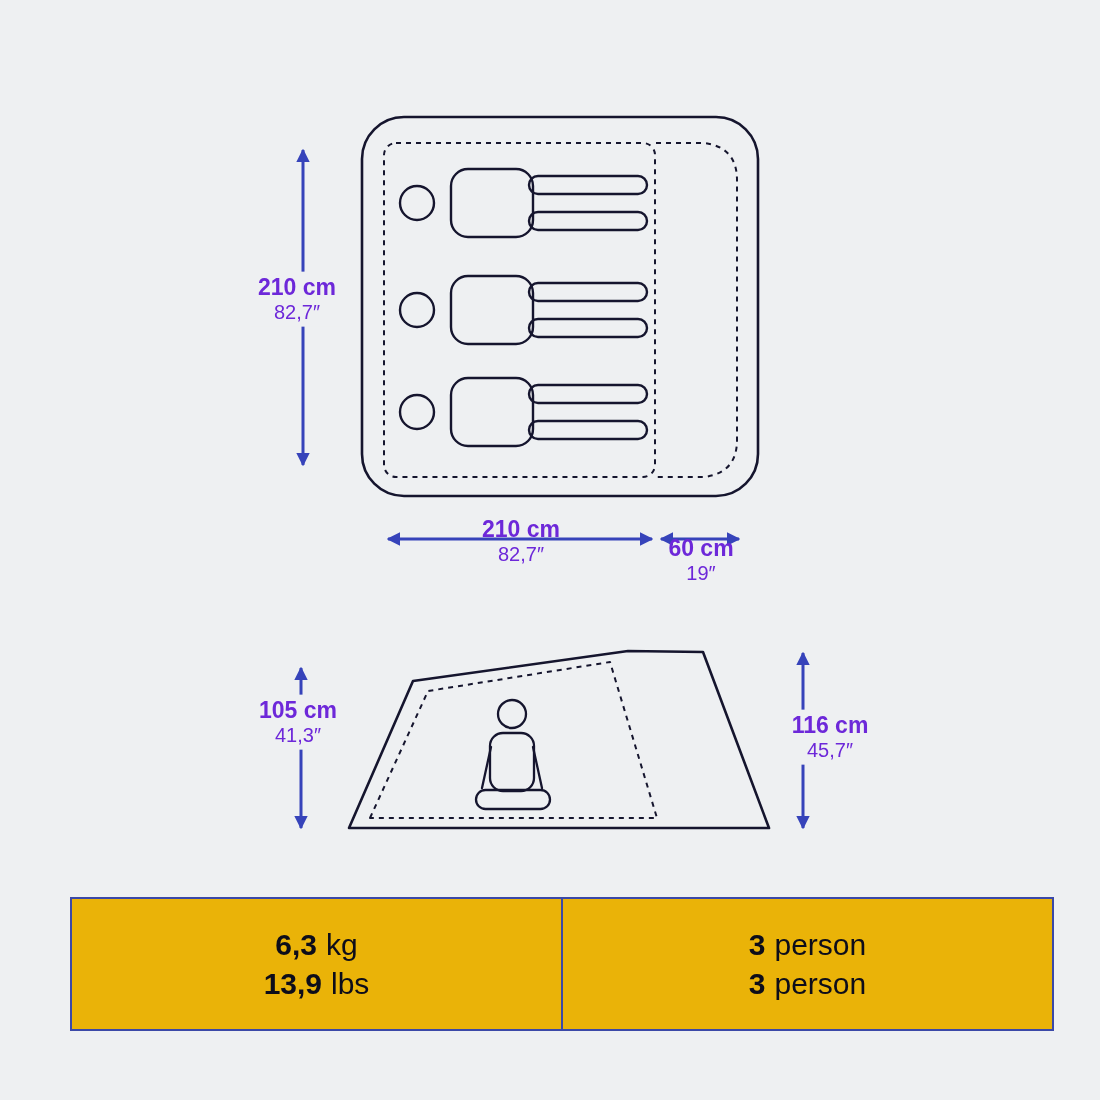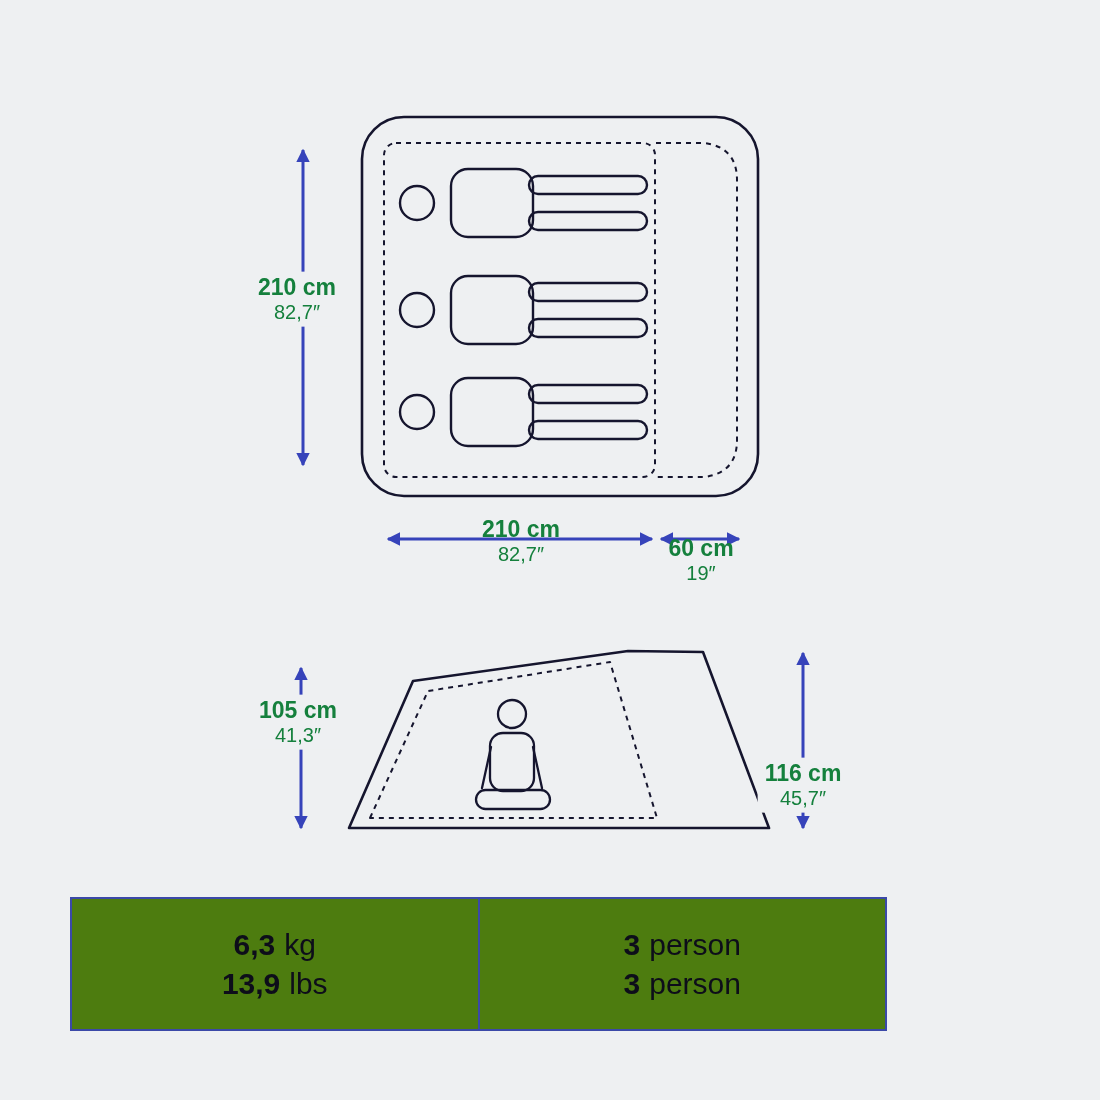--- a/index.html
+++ b/index.html
@@ -12,29 +12,29 @@
   }
   .canvas { position:absolute; inset:0; }
   .layer { position:absolute; left:0; top:0; }
 
   .outline { fill:none; stroke:#15152e; stroke-width:2.6; stroke-linejoin:round; stroke-linecap:round; }
   .dashed  { fill:none; stroke:#15152e; stroke-width:2; stroke-dasharray:5 5; stroke-linejoin:round; }
   .arrow   { stroke:#3643ba; stroke-width:3; }
 
   .dim-label {
     position:absolute; transform:translate(-50%,-50%);
-    text-align:center; color:#15803d; line-height:1.18; white-space:nowrap;
+    text-align:center; color:#6d28d9; line-height:1.18; white-space:nowrap;
   }
   .dim-label.bg { background:#eef0f2; padding:2px 7px; }
   .dim-value    { font-size:23px; font-weight:700; }
   .dim-imperial { font-size:20px; font-weight:500; }
 
   .spec-table {
-    position:absolute; left:70px; top:897px; width:817px; height:134px;
-    background:#4d7c0f; border:2px solid #3b49a8; display:flex;justify-content:space-between;
+    position:absolute; left:70px; top:897px; width:984px; height:134px;
+    background:#eab308; border:2px solid #3b49a8; display:flex;justify-content:space-between;
   }
   .spec-cell {
     flex:1; display:flex; flex-direction:column;
     justify-content:center; align-items:center; gap:3px;
   }
   .spec-cell + .spec-cell { border-left:2px solid #3b49a8; }
   .spec-row { font-size:30px; color:#0d0d1a; line-height:1.2; }
   .spec-row .strong { font-weight:700; }
   .spec-row .unit   { margin-left:9px; font-weight:400; }
 </style>
@@ -100,21 +100,21 @@
   <div class="dim-label" style="left:701px; top:560px;">
     <div class="dim-value">60 cm</div>
     <div class="dim-imperial">19″</div>
   </div>
 
   <div class="dim-label bg" style="left:298px; top:722px;">
     <div class="dim-value">105 cm</div>
     <div class="dim-imperial">41,3″</div>
   </div>
 
-  <div class="dim-label bg" style="left:803px; top:737px;margin-top:48px;">
+  <div class="dim-label bg" style="left:830px; top:737px;">
     <div class="dim-value">116 cm</div>
     <div class="dim-imperial">45,7″</div>
   </div>
 
   <div class="spec-table">
     <div class="spec-cell">
       <div class="spec-row">
         <span class="strong">6,3</span><span class="unit">kg</span>
       </div>
       <div class="spec-row">

